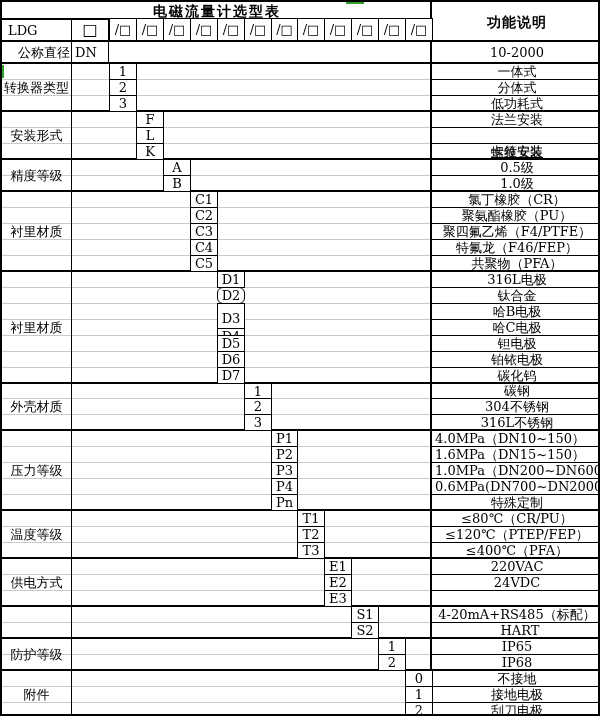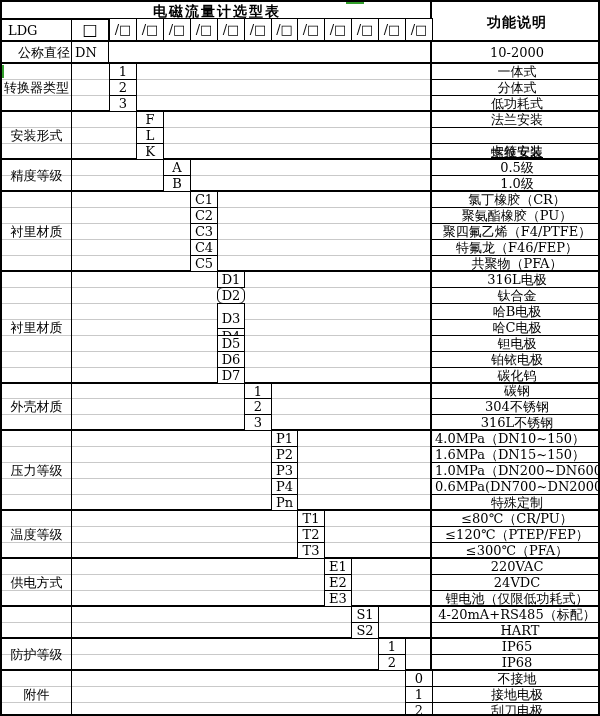--- a/index.html
+++ b/index.html
@@ -197,28 +197,27 @@
     <div class="box" style="left: 269px; top: 476px; width: 27px; height: 17px;">P4</div>
     <div class="cell left" style="left: 431px; top: 476px; width: 168px; height: 16px; padding-left: 2px;">0.6MPa(DN700~DN2000)</div>
     <div class="box" style="left: 269px; top: 492px; width: 27px; height: 17px;">Pn</div>
     <div class="cell " style="left: 431px; top: 492px; width: 168px; height: 16px;">特殊定制</div>
     <div class="cell" style="left: 0px; top: 508px; width: 69px; height: 48px;">温度等级</div>
     <div class="box" style="left: 295px; top: 508px; width: 28px; height: 17px;">T1</div>
     <div class="cell " style="left: 431px; top: 508px; width: 168px; height: 16px;">≤80℃（CR/PU）</div>
     <div class="box" style="left: 295px; top: 524px; width: 28px; height: 17px;">T2</div>
     <div class="cell " style="left: 431px; top: 524px; width: 168px; height: 16px;">≤120℃（PTEP/FEP）</div>
     <div class="box" style="left: 295px; top: 540px; width: 28px; height: 17px;">T3</div>
-    <div class="cell " style="left: 431px; top: 540px; width: 168px; height: 16px;">≤300℃（PFA）</div>
+    <div class="cell " style="left: 431px; top: 540px; width: 168px; height: 16px;">≤400℃（PFA）</div>
     <div class="cell" style="left: 0px; top: 556px; width: 69px; height: 48px;">供电方式</div>
     <div class="box" style="left: 322px; top: 556px; width: 28px; height: 17px;">E1</div>
     <div class="cell " style="left: 431px; top: 556px; width: 168px; height: 16px;">220VAC</div>
     <div class="box" style="left: 322px; top: 572px; width: 28px; height: 17px;">E2</div>
     <div class="cell " style="left: 431px; top: 572px; width: 168px; height: 16px;">24VDC</div>
     <div class="box" style="left: 322px; top: 588px; width: 28px; height: 17px;">E3</div>
-    <div class="cell " style="left: 431px; top: 588px; width: 168px; height: 16px;">锂电池（仅限低功耗式）</div>
     <div class="box" style="left: 349px; top: 604px; width: 28px; height: 17px;">S1</div>
     <div class="cell " style="left: 431px; top: 604px; width: 168px; height: 16px;">4-20mA+RS485（标配）</div>
     <div class="box" style="left: 349px; top: 620px; width: 28px; height: 17px;">S2</div>
     <div class="cell " style="left: 434px; top: 620px; width: 168px; height: 16px;">HART</div>
     <div class="cell" style="left: 0px; top: 636px; width: 69px; height: 32px;">防护等级</div>
     <div class="box" style="left: 376px; top: 636px; width: 28px; height: 17px;">1</div>
     <div class="cell " style="left: 431px; top: 636px; width: 168px; height: 16px;">IP65</div>
     <div class="box" style="left: 376px; top: 652px; width: 28px; height: 17px;">2</div>
     <div class="cell " style="left: 431px; top: 652px; width: 168px; height: 16px;">IP68</div>
     <div class="cell" style="left: 0px; top: 668px; width: 69px; height: 48px;">附件</div>

